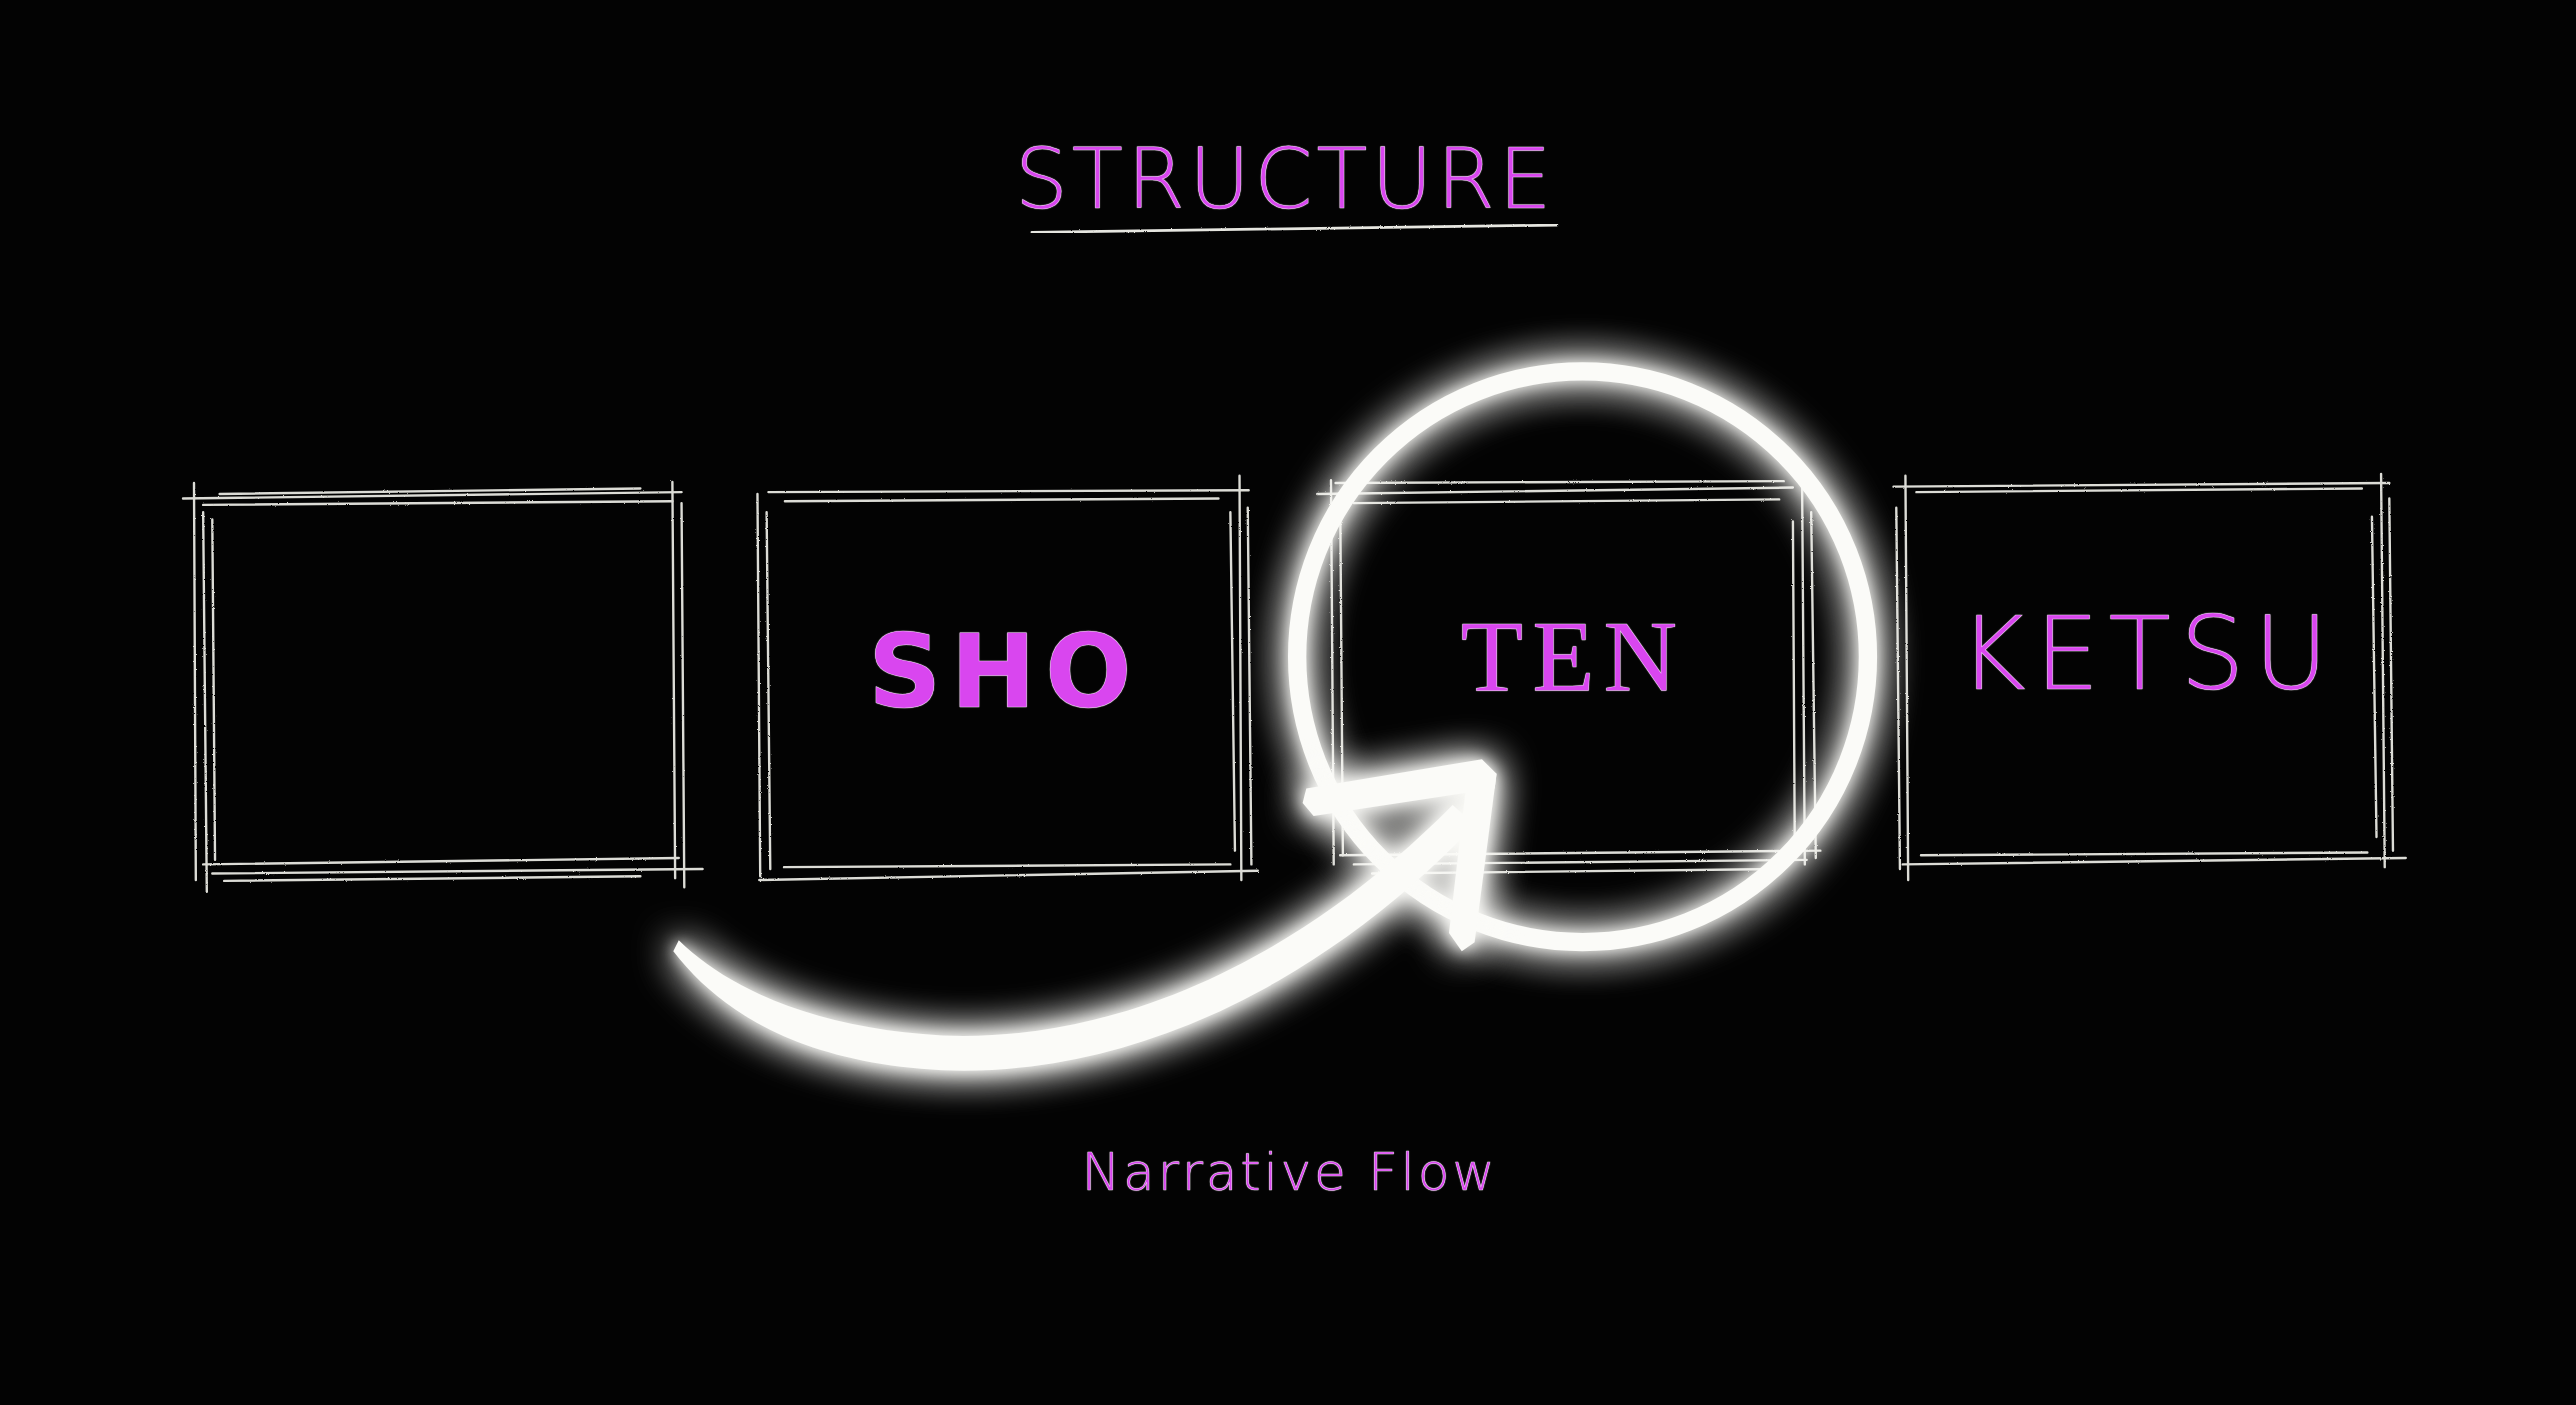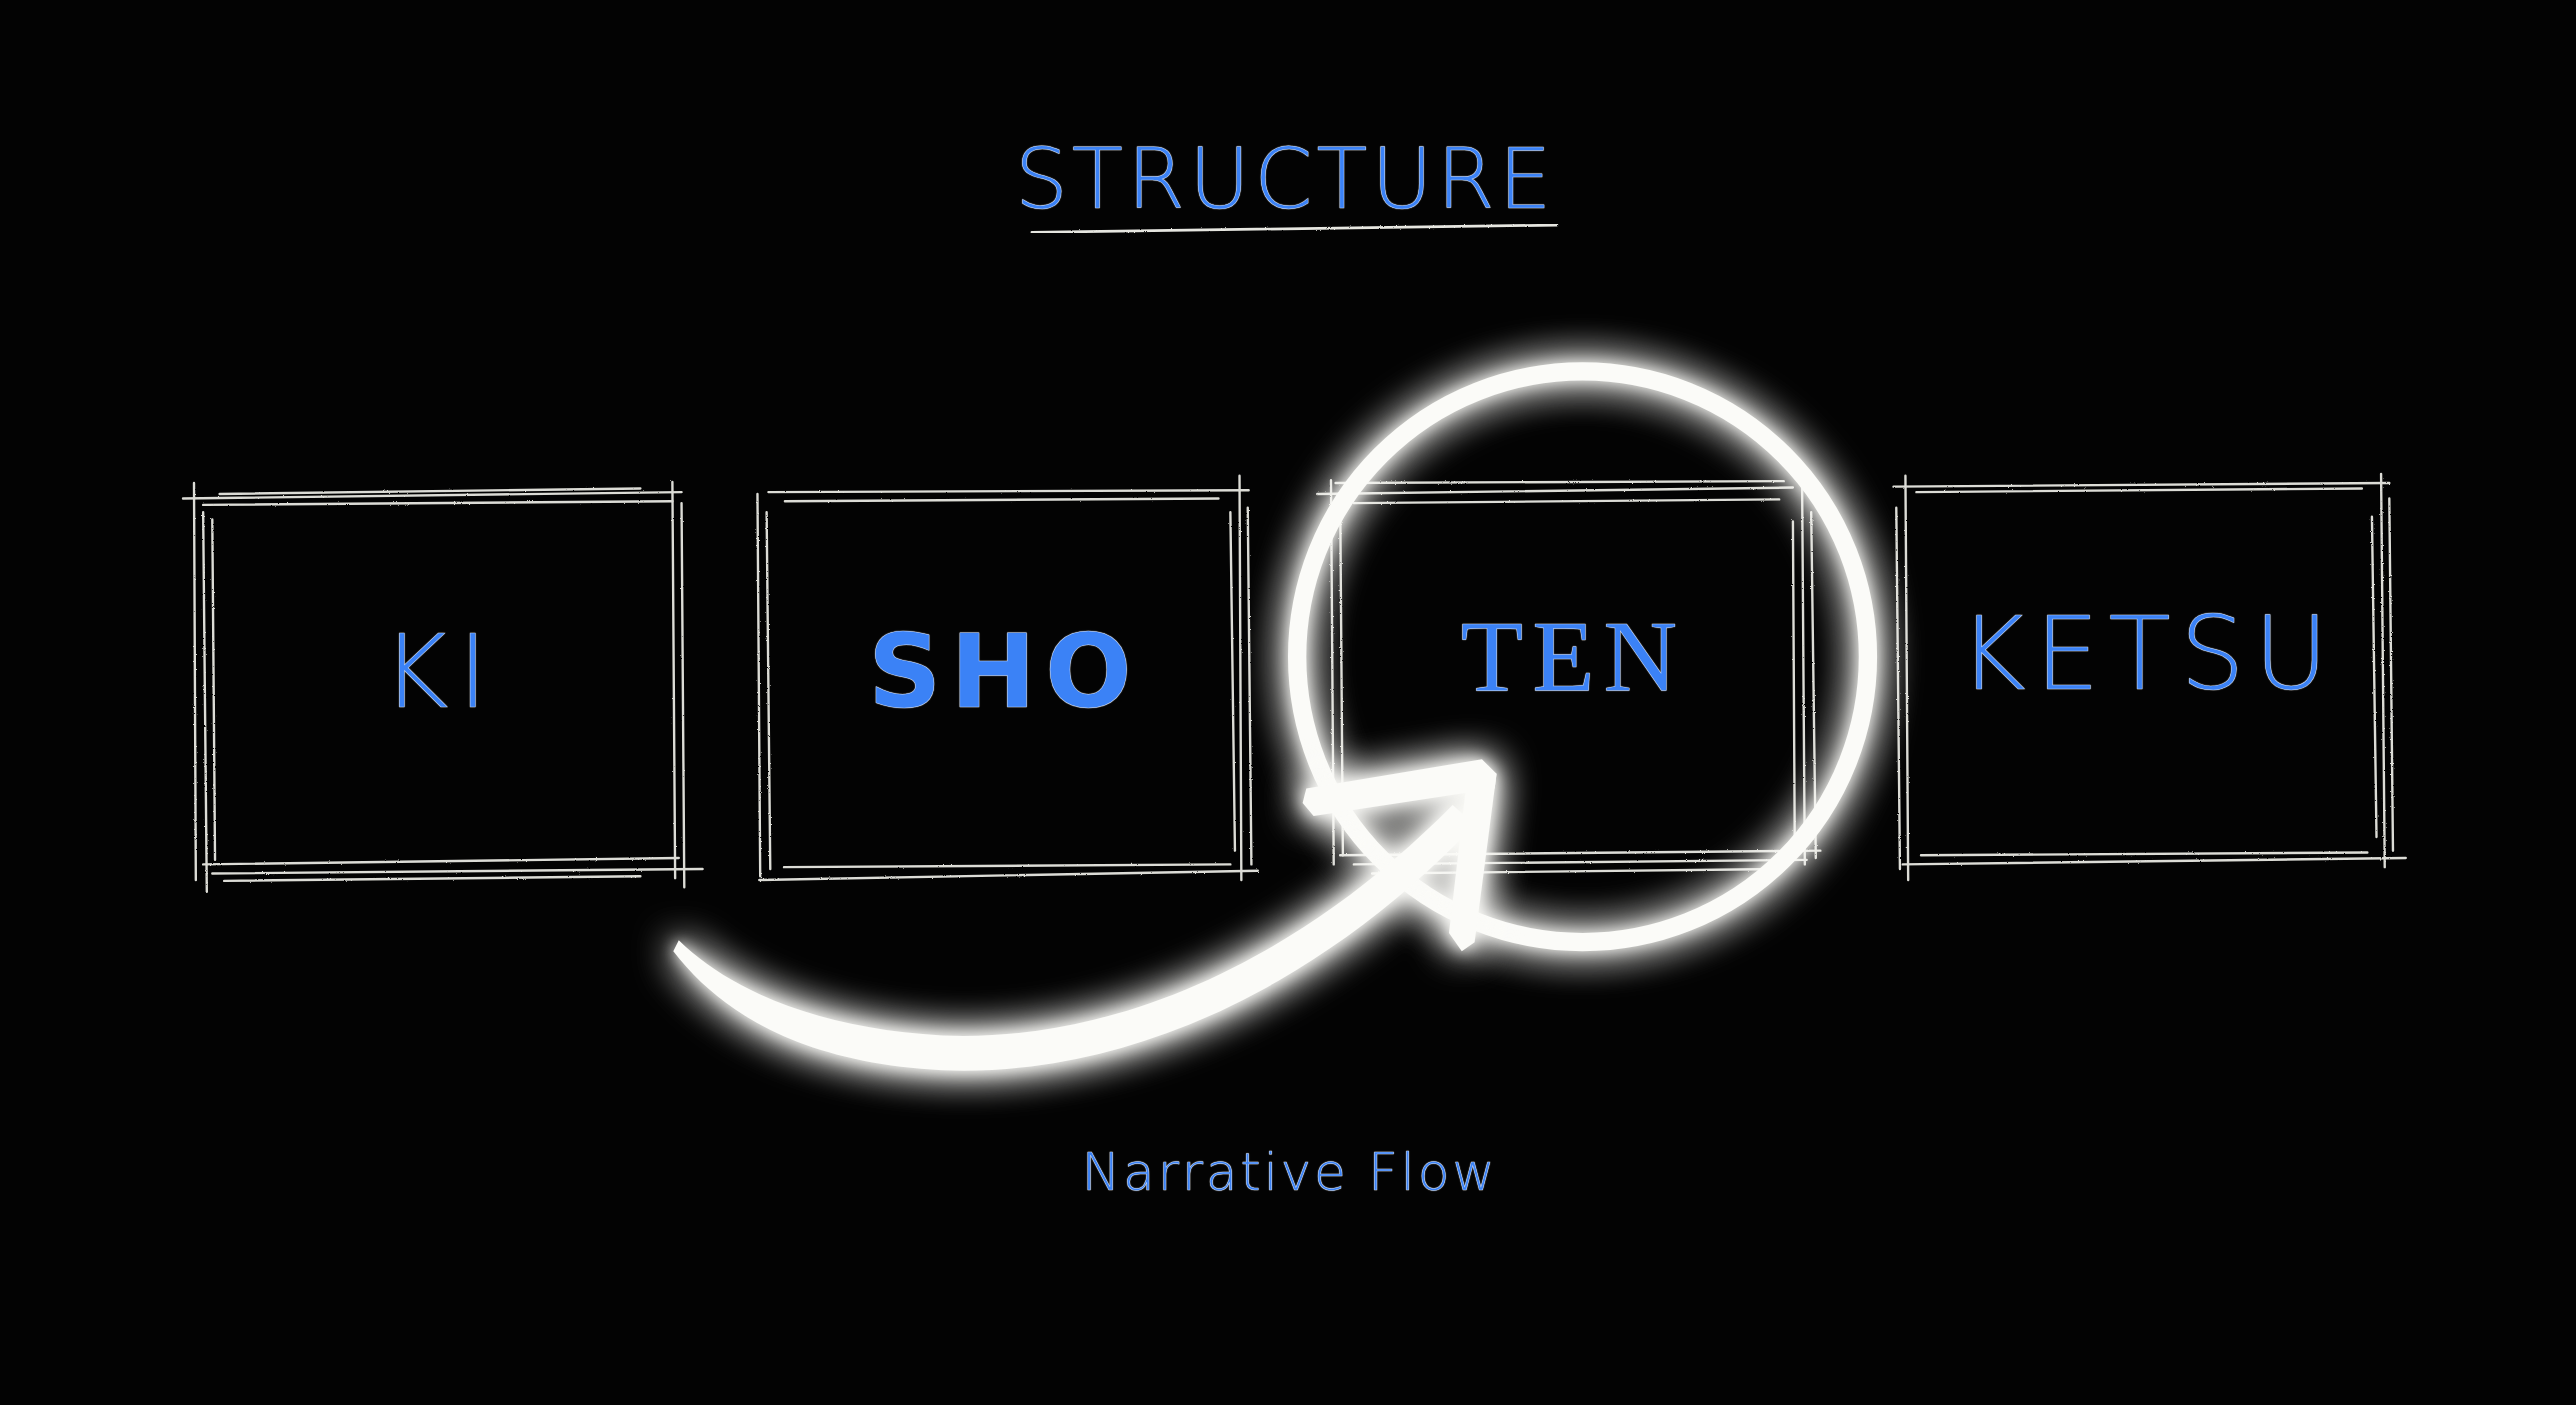--- a/index.html
+++ b/index.html
@@ -17,21 +17,21 @@
       background: #030303;
     }
     svg.layer {
       position: absolute;
       left: 0; top: 0;
       width: 2576px;
       height: 1405px;
     }
     .chalk-text {
       position: absolute;
-      color: #3b82f6;
+      color: #d946ef;
       font-family: "DejaVu Sans", sans-serif;
       font-weight: 300;
       text-align: center;
       white-space: nowrap;
       letter-spacing: 5.5px;
       text-shadow: 0 0 0.9px #fff, 0 0 1.8px rgba(255,255,255,0.35);
       -webkit-text-stroke: 0.5px rgba(255,255,255,0.5);
     }
     .title {
       left: 1006px;
@@ -130,23 +130,20 @@
       <path d="M2603 518 L2607 948"></path>
       <path d="M2612 545 L2616 930"></path>
       <path d="M2593 565 L2598 915"></path>
       <path d="M2080 945 L2630 938"></path>
       <path d="M2100 935 L2588 932"></path>
     </g>
   </svg>
 
   <div class="chalk-text title">STRUCTURE</div>
 
-  <div class="box-hit" style="left:194px; top:489px; width:489px; height:382px;">
-    <div class="chalk-text box-label" style="left:7.3px; top:128px;">KI</div>
-  </div>
 
   <div class="box-hit" style="left:759px; top:489px; width:489px; height:382px;">
     <div class="chalk-text box-label" style="left:7.3px; top:128px;font-weight:bold;">SHO</div>
   </div>
 
   <div class="box-hit" style="left:1331px; top:483px; width:485px; height:377px;">
     <div class="chalk-text box-label" style="left:4.6px; top:119px;font-family:Liberation Serif, serif;">TEN</div>
   </div>
 
   <div class="box-hit" style="left:1903px; top:485px; width:489px; height:473px;">

